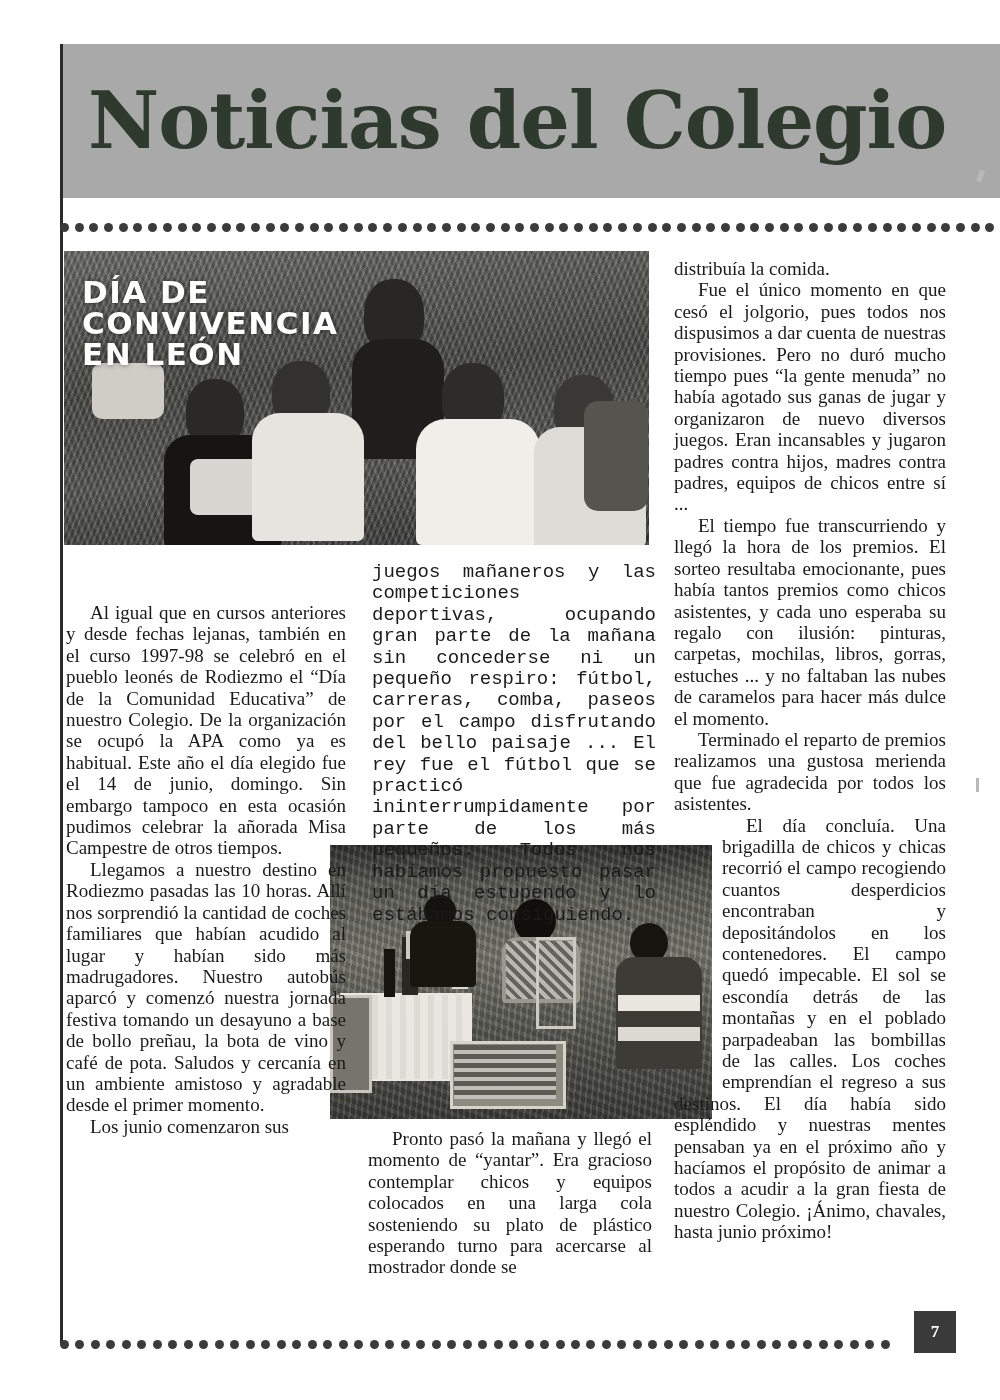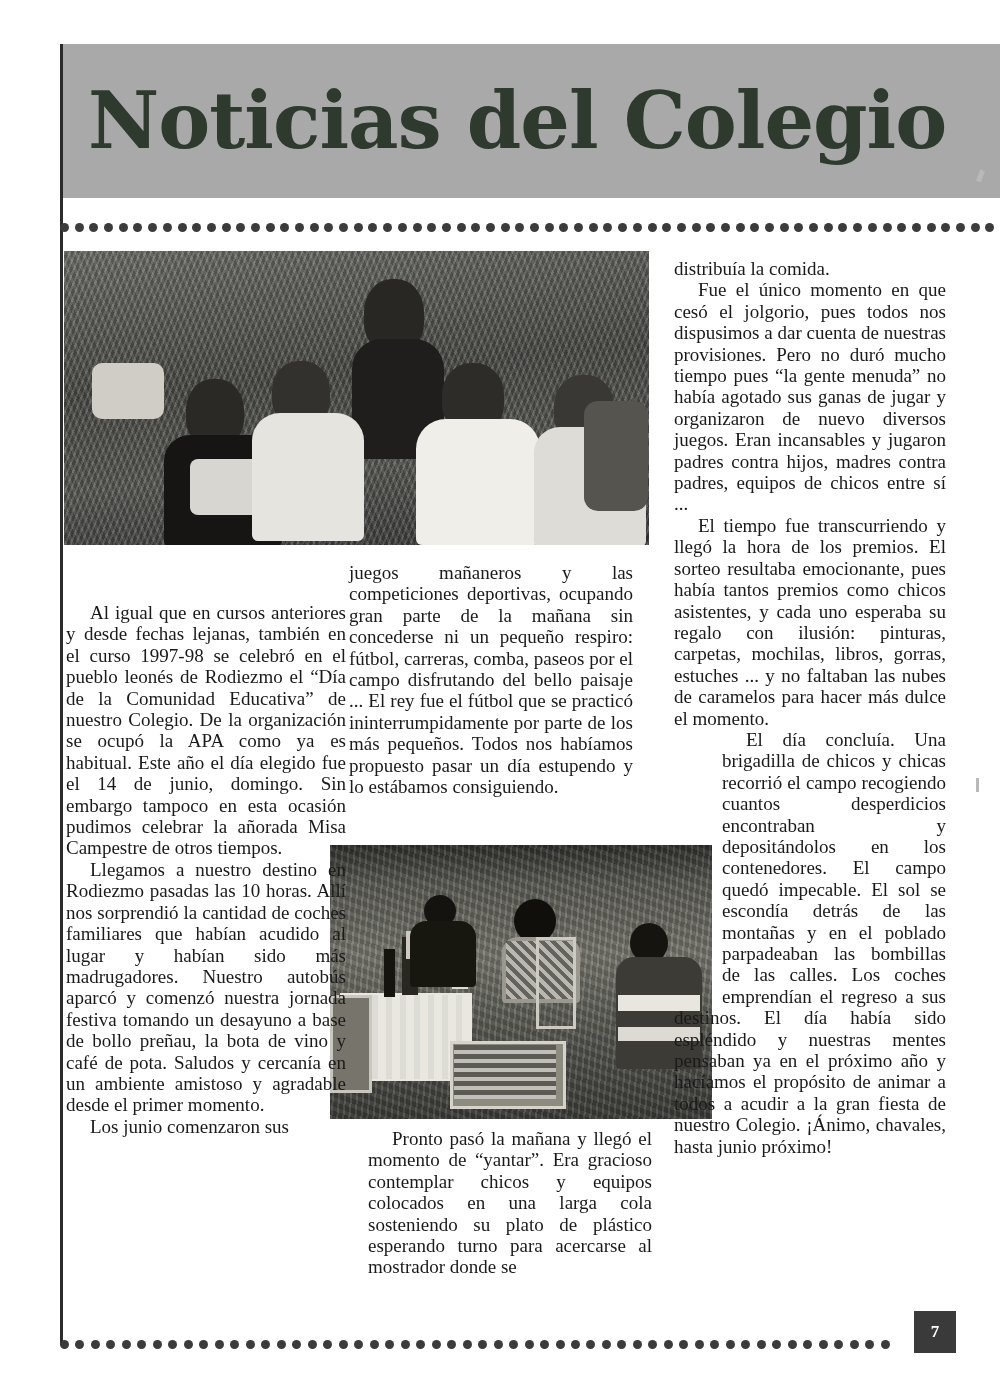--- a/index.html
+++ b/index.html
@@ -48,21 +48,21 @@
     position:absolute;
     text-align:justify;
     font-size:19px;
     line-height:21.4px;
     hyphens:none;
   }
   .col p{margin:0;text-indent:24px;}
   .col p.noindent{text-indent:0;}
 
   #col1{left:66px;top:562px;width:280px;margin-top:40px;}
-  #col2a{left:349px;top:562px;width:284px;}
+  #col2a{left:372px;top:562px;width:284px;font-family:Liberation Mono, monospace;}
   #col2b{left:368px;top:1128px;width:284px;}
   #col3{left:674px;top:258px;width:272px;}
 
   
   .wrap-shim{
     float:left;width:48px;height:262px;shape-outside:none;
   }
 
   
   .photo1{
@@ -201,20 +201,25 @@
 
   <div class="fig" style="left:378px;top:112px;width:62px;height:68px;background:#2e2c29;"></div>
   <div class="fig" style="left:352px;top:168px;width:124px;height:126px;background:#efeee9;border-radius:30px 30px 6px 6px;"></div>
 
   <div class="fig" style="left:490px;top:124px;width:60px;height:66px;background:#3a3835;"></div>
   <div class="fig" style="left:470px;top:176px;width:112px;height:120px;background:#dedcd6;border-radius:26px 26px 6px 6px;"></div>
   <div class="fig" style="left:520px;top:150px;width:64px;height:110px;background:#56544e;border-radius:14px;"></div>
 
   <div class="fig" style="left:28px;top:112px;width:72px;height:56px;background:#cfcdc6;border-radius:10px;"></div>
 
+  <div class="ph-title">
+    <div>DÍA DE</div>
+    <div>CONVIVENCIA</div>
+    <div>EN LEÓN</div>
+  </div>
 </div>
 
 <div class="photo2">
   <div class="lawn"></div>
 
   <div class="obj" style="left:10px;top:148px;width:132px;height:88px;background:#e9e7e0;"></div>
   <div class="obj" style="left:14px;top:150px;width:124px;height:84px;background:repeating-linear-gradient(90deg,rgba(0,0,0,.05) 0 6px,transparent 6px 14px);"></div>
 
   <div class="obj" style="left:54px;top:104px;width:11px;height:48px;background:#15140f;"></div>
   <div class="obj" style="left:72px;top:92px;width:16px;height:58px;background:#2a2722;"></div>
@@ -251,20 +256,21 @@
 </div>
 
 <div class="col" id="col2b">
   <p>Pronto pasó la mañana y llegó el momento de “yantar”. Era gracioso contemplar chicos y equipos colocados en una larga cola sosteniendo su plato de plástico esperando turno para acercarse al mostrador donde se</p>
 </div>
 
 <div class="col" id="col3">
   <p class="noindent">distribuía la comida.</p>
   <p>Fue el único momento en que cesó el jolgorio, pues todos nos dispusimos a dar cuenta de nuestras provisiones. Pero no duró mucho tiempo pues “la gente menuda” no había agotado sus ganas de jugar y organizaron de nuevo diversos juegos. Eran incansables y jugaron padres contra hijos, madres contra padres, equipos de chicos entre sí ...</p>
   <p>El tiempo fue transcurriendo y llegó la hora de los premios. El sorteo resultaba emocionante, pues había tantos premios como chicos asistentes, y cada uno esperaba su regalo con ilusión: pinturas, carpetas, mochilas, libros, gorras, estuches ... y no faltaban las nubes de caramelos para hacer más dulce el momento.</p>
+  <p>Terminado el reparto de premios realizamos una gustosa merienda que fue agradecida por todos los asistentes.</p>
   <p>
     <span class="wrap-shim"></span>
     <span>El día concluía. Una brigadilla de chicos y chicas recorrió el campo recogiendo cuantos desperdicios encontraban y depositándolos en los contenedores. El campo quedó impecable. El sol se escondía detrás de las montañas y en el poblado parpadeaban las bombillas de las calles. Los coches emprendían el regreso a sus destinos. El día había sido espléndido y nuestras mentes pensaban ya en el próximo año y hacíamos el propósito de animar a todos a acudir a la gran fiesta de nuestro Colegio. ¡Ánimo, chavales, hasta junio próximo!</span>
   </p>
 </div>
 
 <div class="dot-rule bottom">
   <span></span>
     <span></span>
     <span></span>

